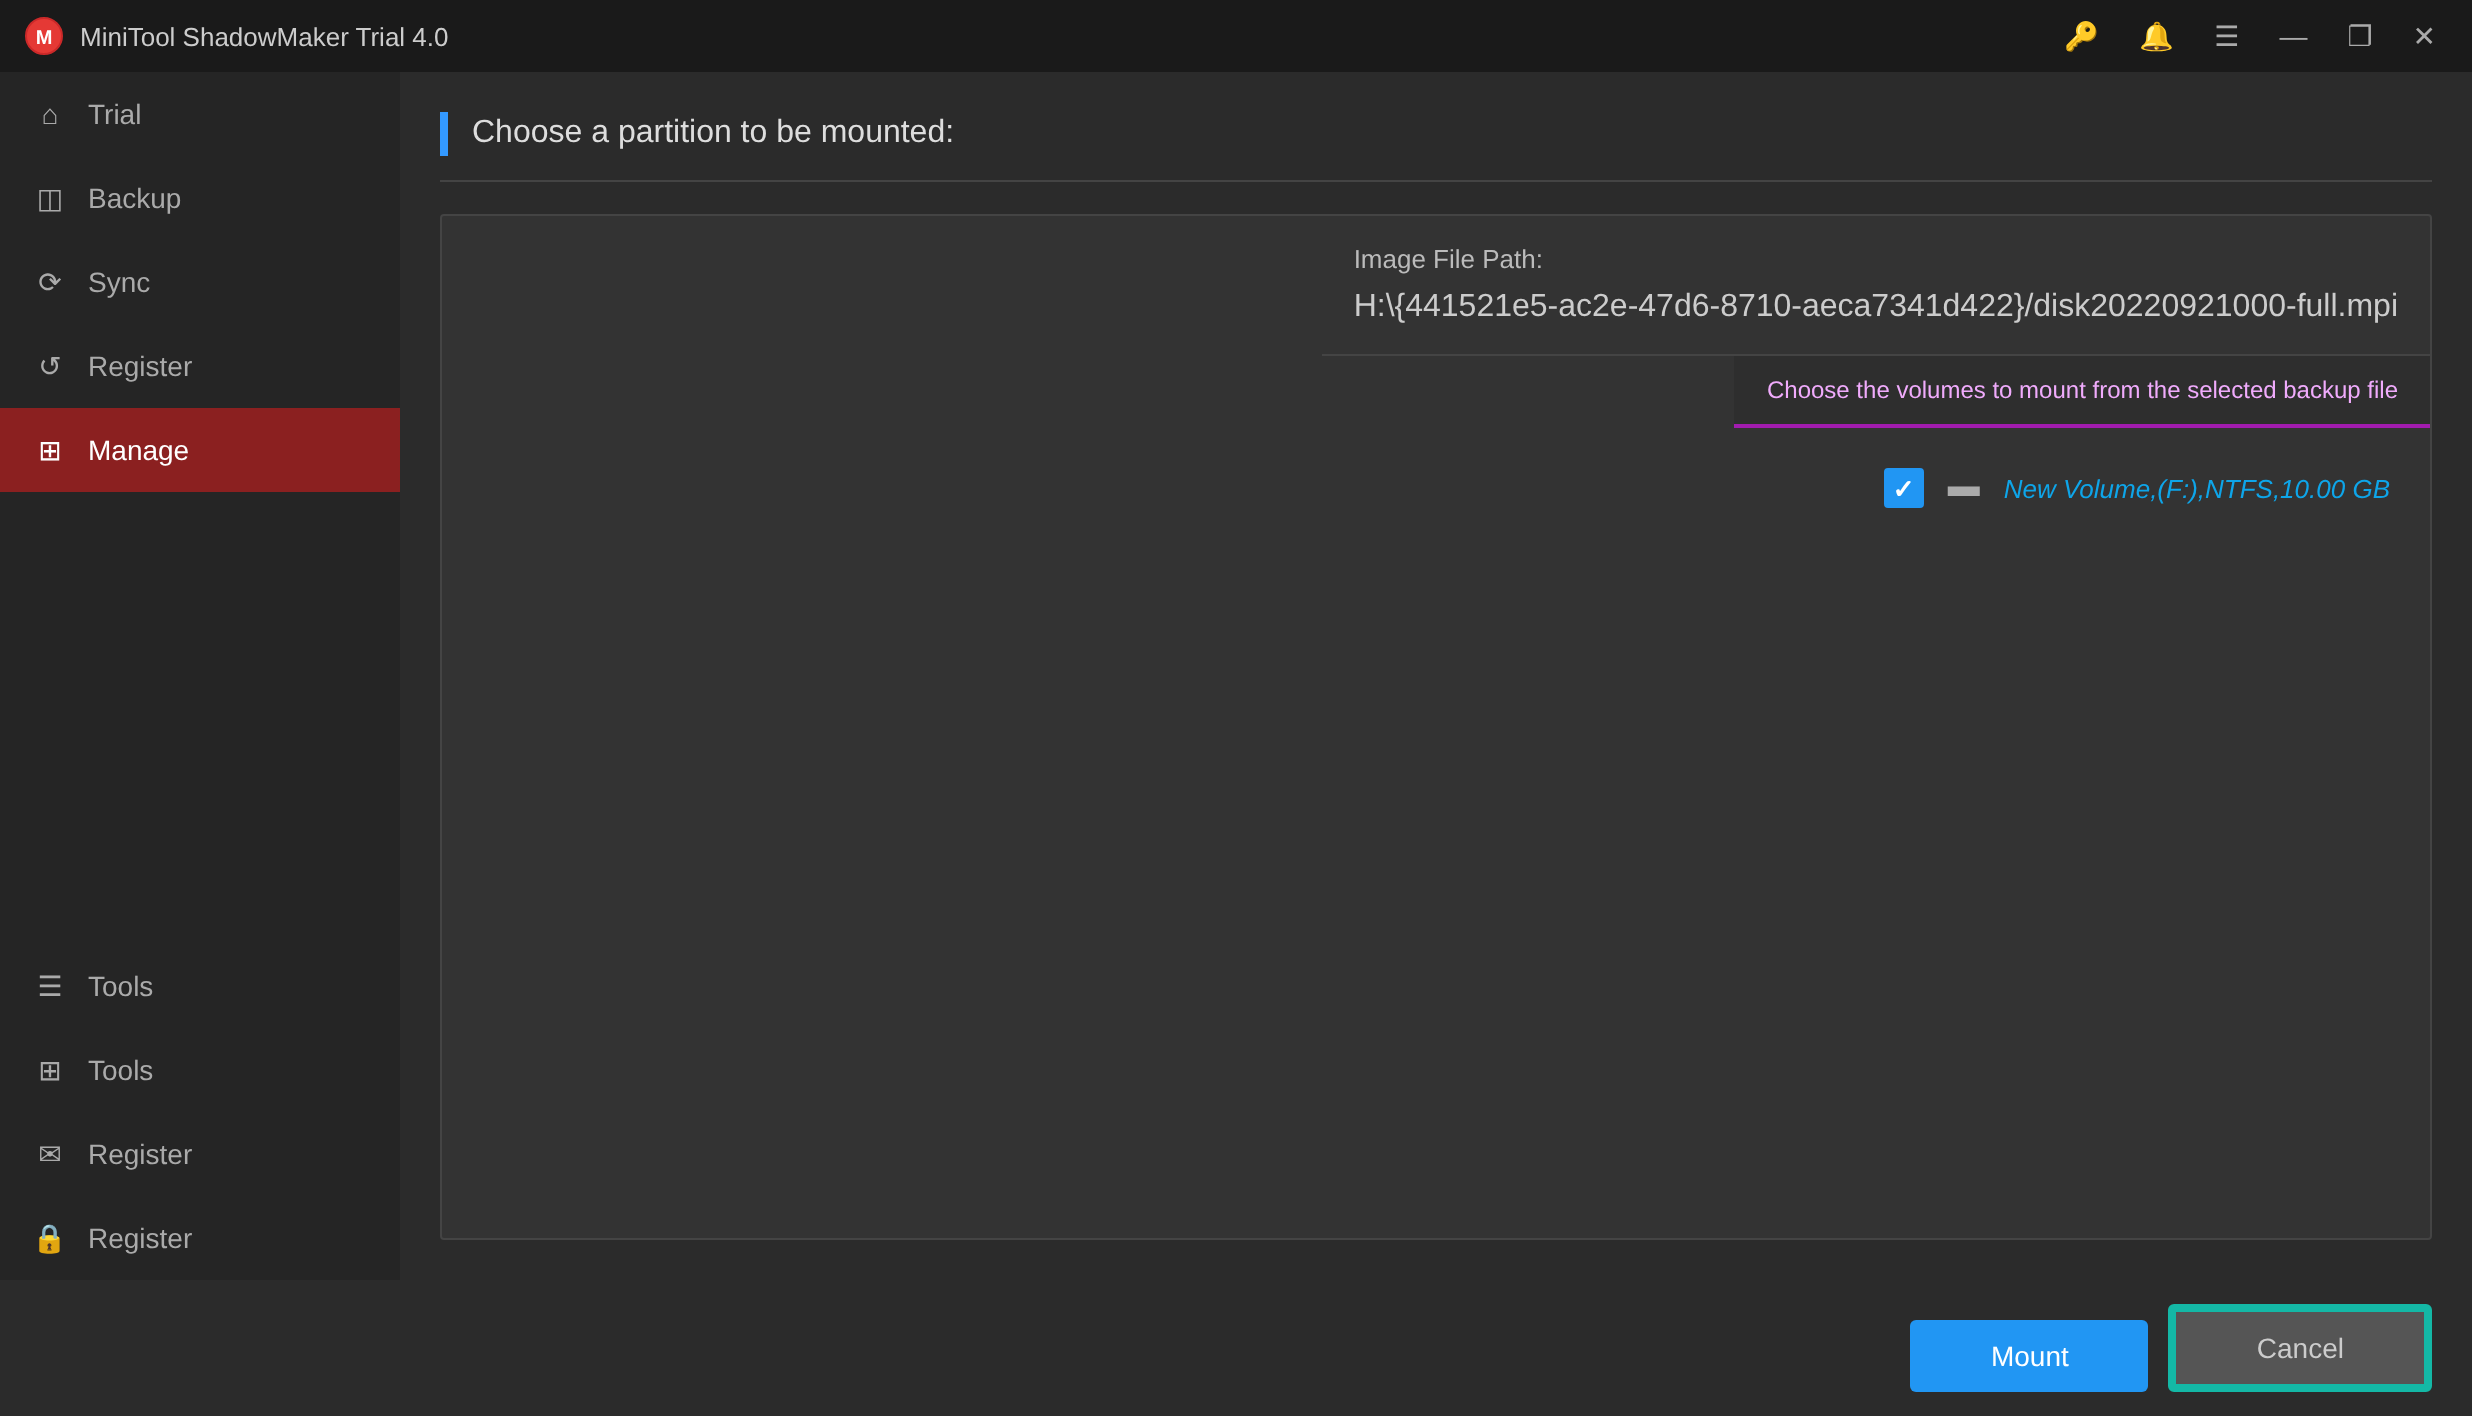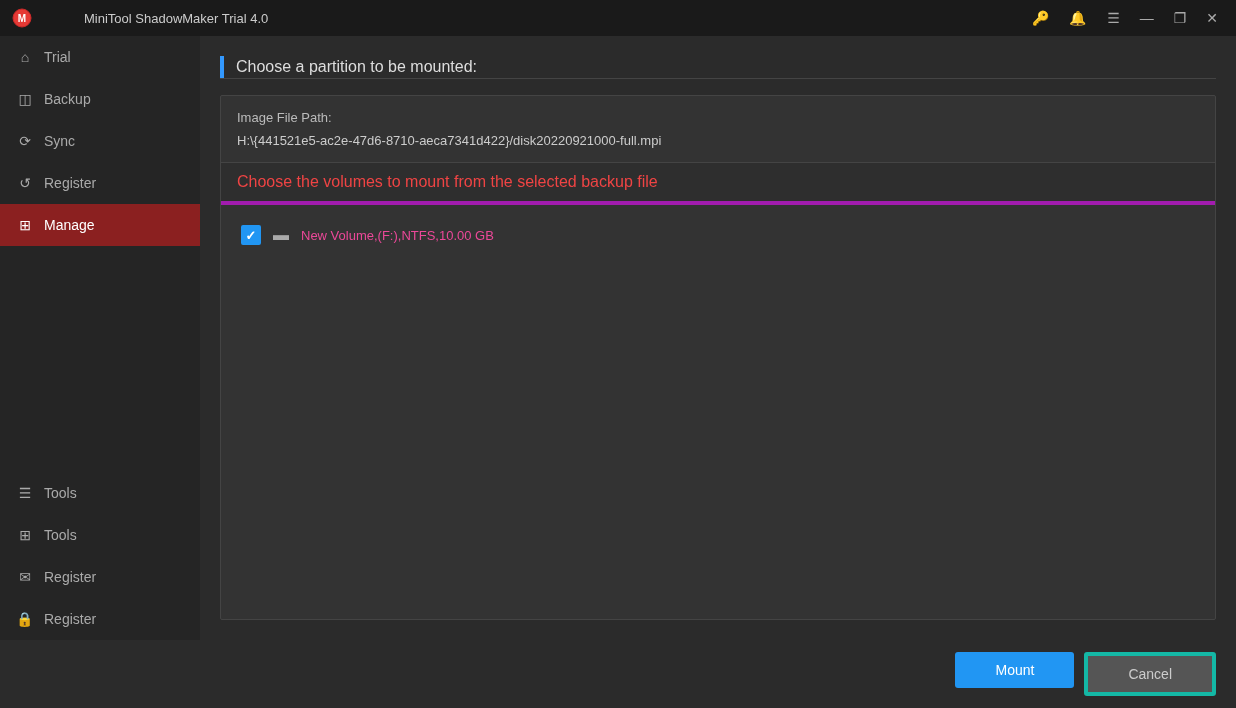--- a/index.html
+++ b/index.html
@@ -27,21 +27,20 @@
     .titlebar-logo {
       width: 20px;
       height: 20px;
       margin-right: 8px;
       flex-shrink: 0;
     }
     .titlebar-title {
       font-size: 13px;
       color: #ccc;
       flex: 1;
-      margin-left: 44px;
     }
     .titlebar-controls {
       display: flex;
       gap: 8px;
     }
     .titlebar-btn {
       color: #aaa;
       font-size: 14px;
       cursor: pointer;
       padding: 2px 6px;
@@ -99,20 +98,21 @@
       flex-direction: column;
       padding: 20px;
       overflow: hidden;
     }
 
     
     .page-title-bar {
       display: flex;
       align-items: center;
       margin-bottom: 16px;
+      padding-bottom: 12px;
       border-bottom: 1px solid #444;
     }
     .page-title-accent {
       width: 4px;
       height: 22px;
       background: #3399ff;
       margin-right: 12px;
       flex-shrink: 0;
     }
     .page-title-text {
@@ -123,41 +123,42 @@
 
     
     .card {
       background: #333;
       border: 1px solid #444;
       border-radius: 2px;
       flex: 1;
       display: flex;
       flex-direction: column;
       overflow: hidden;
+      align-items: flex-end;
     }
 
     .card-image-path {
       padding: 14px 16px;
       border-bottom: 1px solid #444;
     }
     .card-image-path-label {
       font-size: 13px;
       color: #bbb;
       margin-bottom: 8px;
     }
     .card-image-path-value {
-      font-size: 13px;
+      font-size: 16px;
       color: #ccc;
     }
 
     .card-volumes-header {
       padding: 10px 16px;
-      font-size: 16px;
-      color: #ef4444;
-      border-bottom: 4px solid #a21caf;
+      font-size: 12px;
+      color: #f0abfc;
+      border-bottom: 2px solid #a21caf;
       background: #2e2e2e;
     }
 
     .card-volumes-list {
       flex: 1;
       padding: 12px 16px;
     }
 
     .volume-item {
       display: flex;
@@ -185,28 +186,29 @@
       font-weight: bold;
       line-height: 1;
     }
 
     .volume-icon {
       font-size: 16px;
       color: #aaa;
     }
     .volume-label {
       font-size: 13px;
-      color: #ec4899;
+      color: #0ea5e9;
+      font-style: italic;
     }
 
     
     .footer {
       display: flex;
       justify-content: flex-end;
-      align-items: flex-start;
+      align-items: flex-end;
       padding: 12px 20px;
       gap: 10px;
       background: #2b2b2b;
     }
     .btn {
       padding: 10px 40px;
       border: none;
       border-radius: 3px;
       font-size: 14px;
       cursor: pointer;

